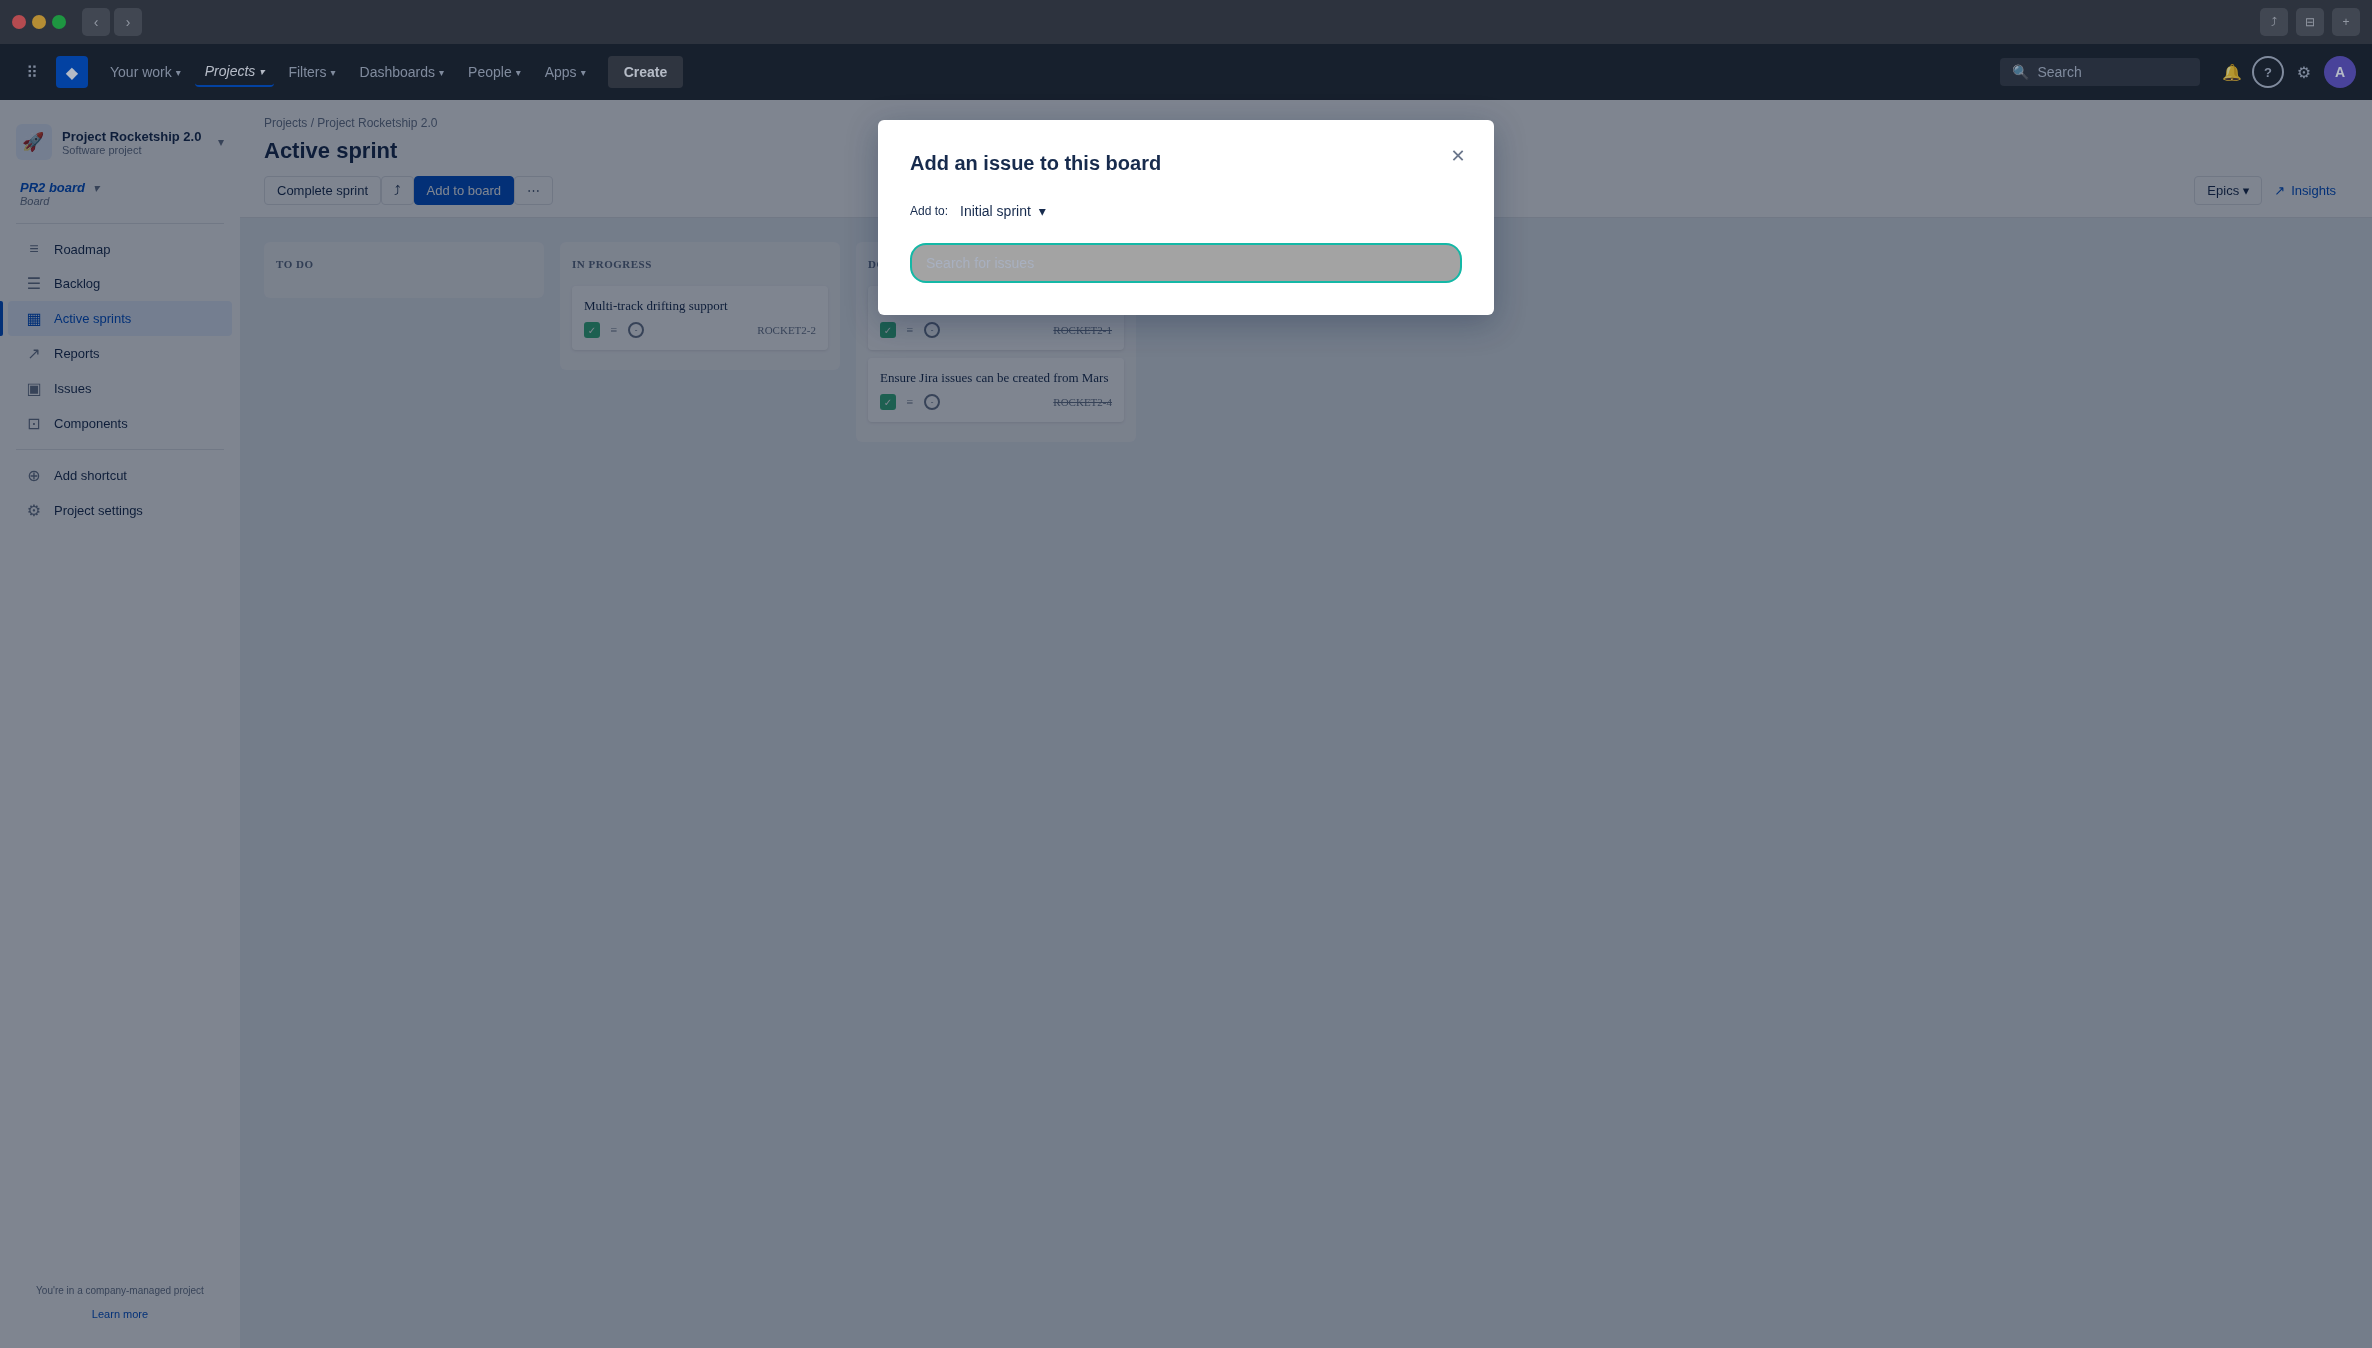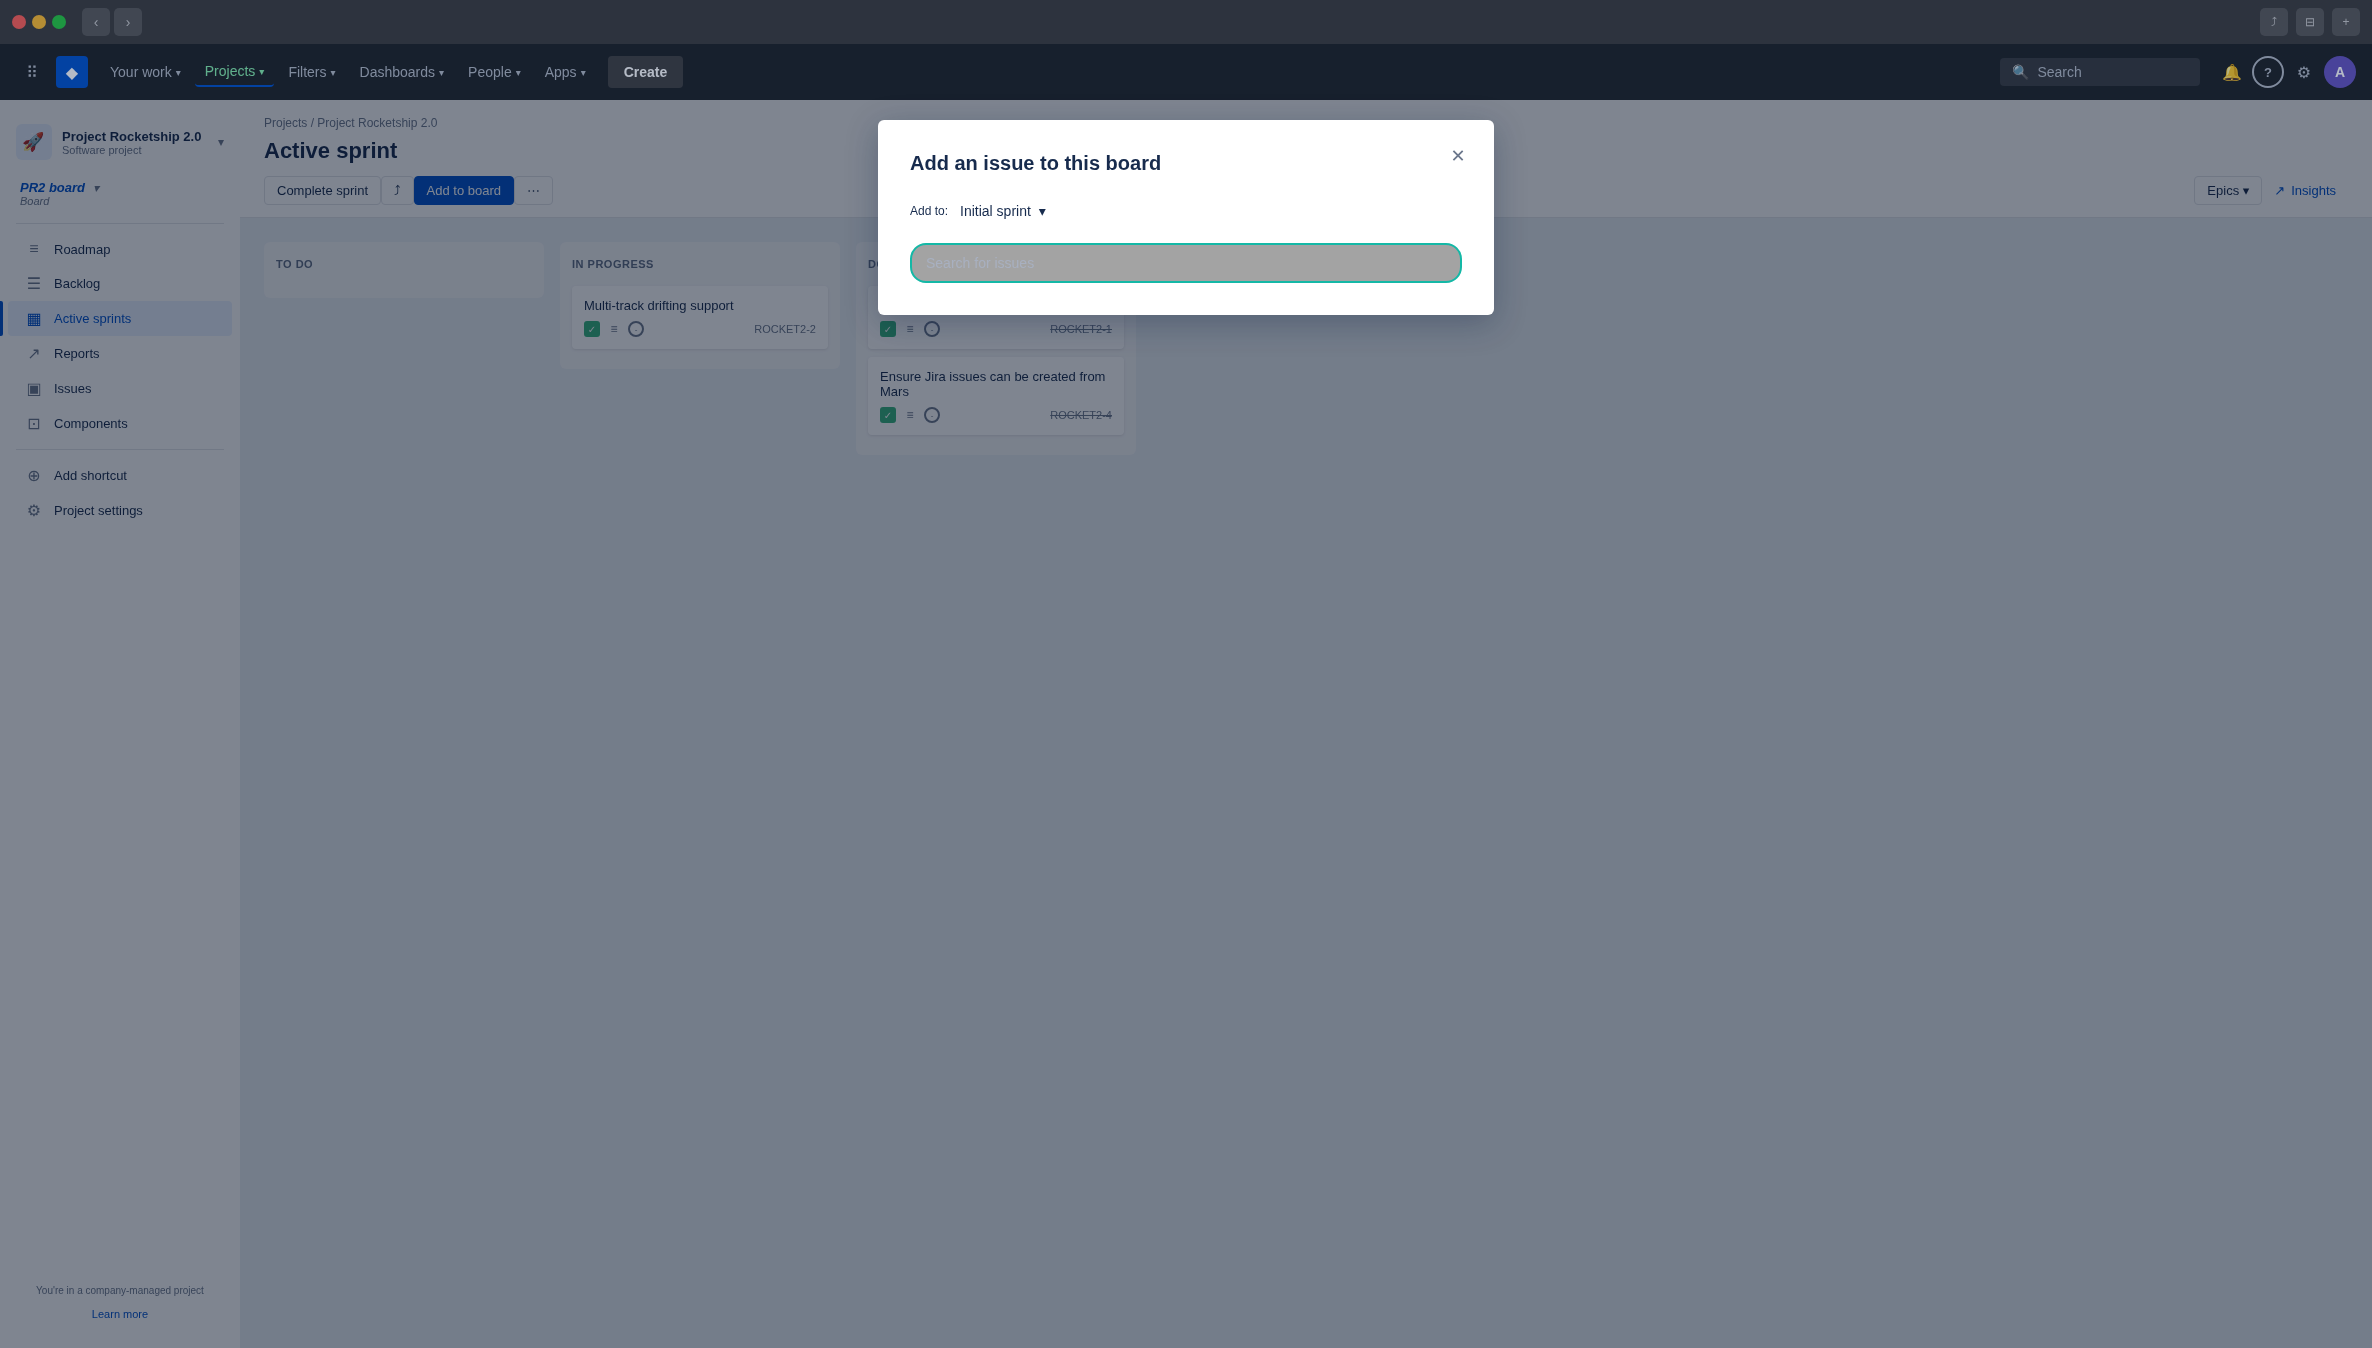--- a/index.html
+++ b/index.html
@@ -51,21 +51,21 @@
     .nav-logo {
       width: 32px; height: 32px; background: #0052cc; border-radius: 4px;
       display: flex; align-items: center; justify-content: center;
       color: white; font-size: 16px; margin-right: 8px; cursor: pointer;
     }
     .nav-item {
       padding: 6px 10px; color: #b3bac5; font-size: 14px; font-weight: 500;
       cursor: pointer; border-radius: 4px; display: flex; align-items: center; gap: 4px;
       white-space: nowrap;
     }
-    .nav-item.active { color: #86efac; border-bottom: 2px solid #0052cc; }
+    .nav-item.active { color: #ffffff; border-bottom: 2px solid #0052cc; font-style: italic; }
     .nav-item .chevron { font-size: 10px; }
     .create-btn {
       background: #404040; color: white; border: none;
       padding: 8px 16px; border-radius: 4px; font-size: 14px; font-weight: 600;
       cursor: pointer; margin-left: 8px;
     }
     .search-bar {
       margin-left: auto; display: flex; align-items: center;
       background: rgba(255,255,255,0.1); border-radius: 4px;
       padding: 6px 12px; gap: 8px; min-width: 200px; cursor: text;
@@ -161,21 +161,21 @@
     .toolbar-spacer { flex: 1; }
     .insights-btn {
       padding: 6px 12px; border: none; background: transparent;
       color: #0052cc; font-size: 13px; cursor: pointer;
       display: flex; align-items: center; gap: 6px;
     }
 
     
     .board-area {
       flex: 1; overflow-x: auto; padding: 24px;
-      display: flex; gap: 16px; align-items: flex-start;
+      display: flex; gap: 16px; align-items: flex-start; font-family: Liberation Serif, serif;
     }
     .board-column {
       min-width: 280px; max-width: 280px;
       background: #f4f5f7; border-radius: 6px; padding: 12px;
     }
     .column-header {
       font-size: 11px; font-weight: 700; color: #5e6c84;
       text-transform: uppercase; letter-spacing: 0.5px;
       margin-bottom: 12px; padding: 4px 0;
     }

